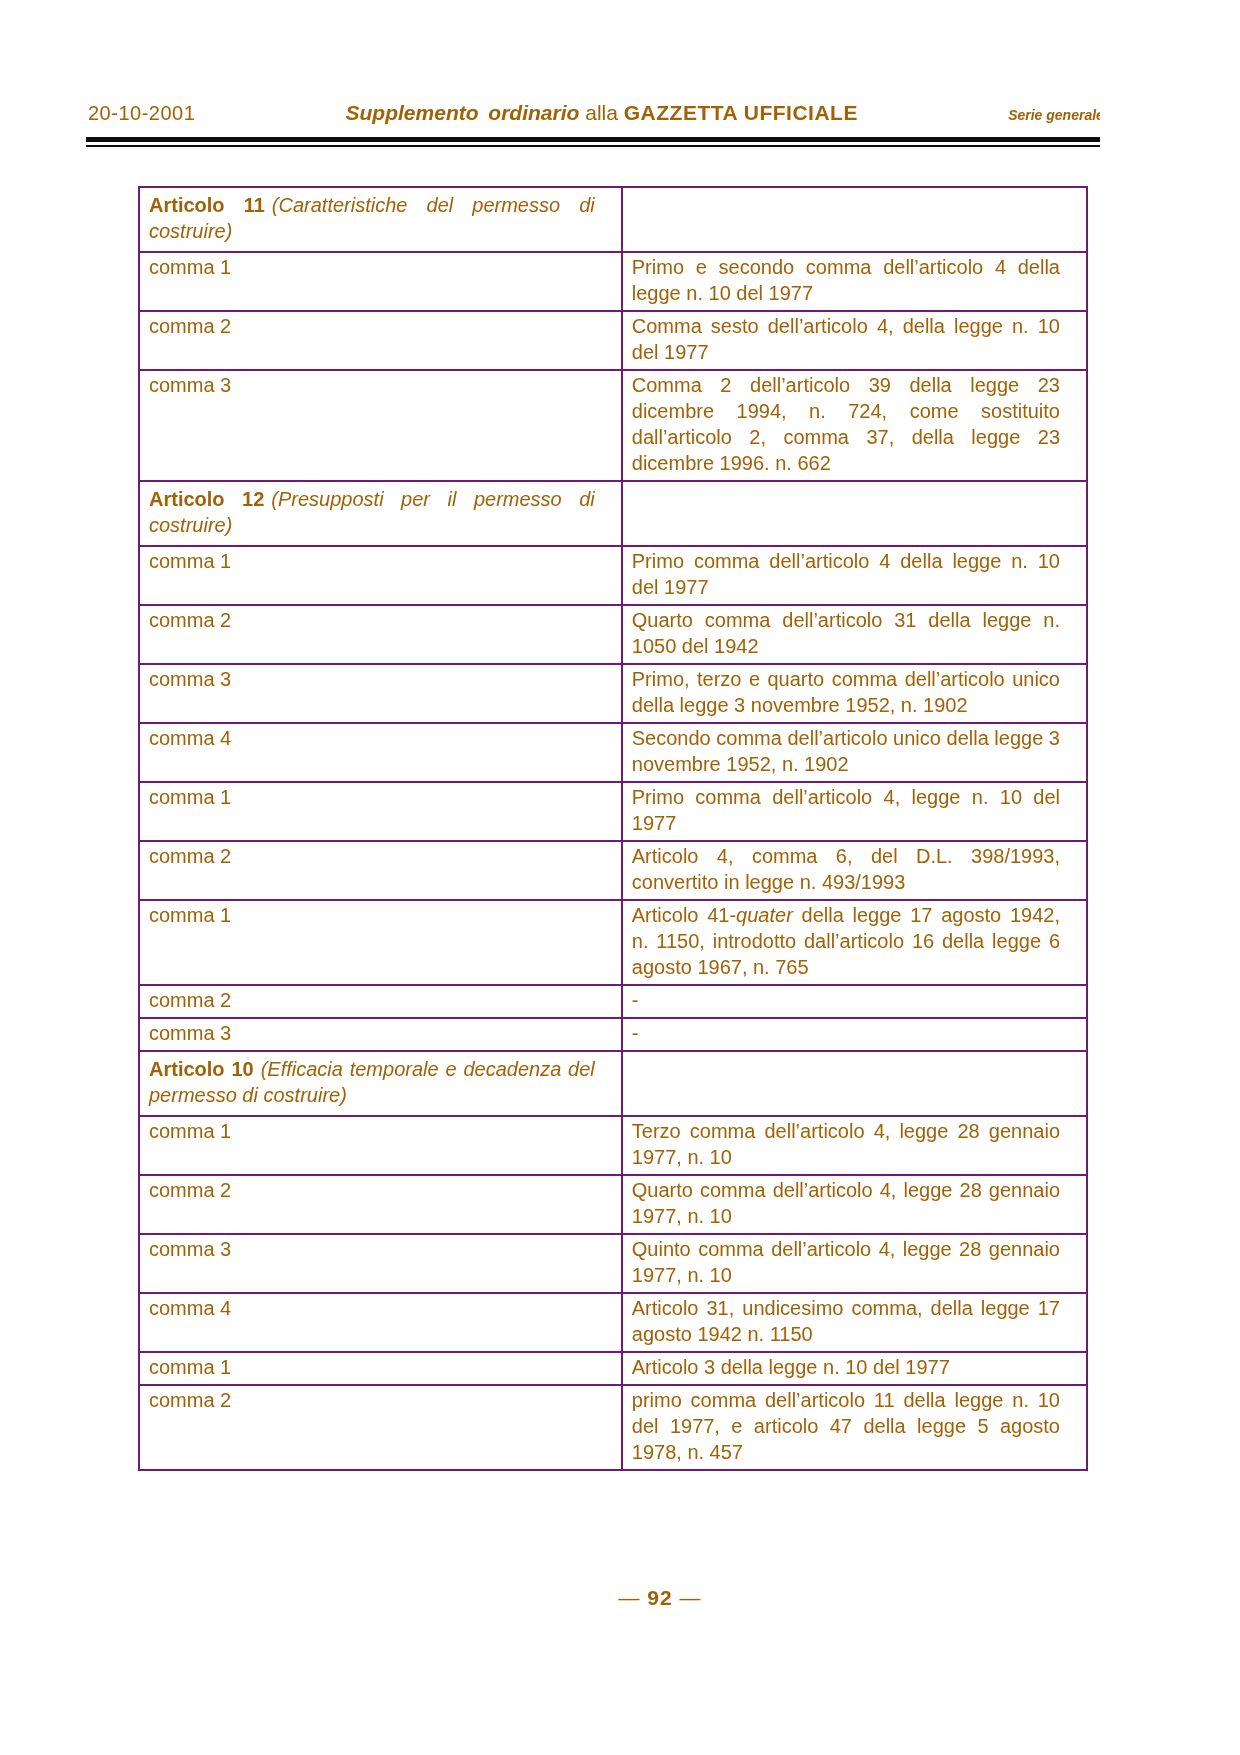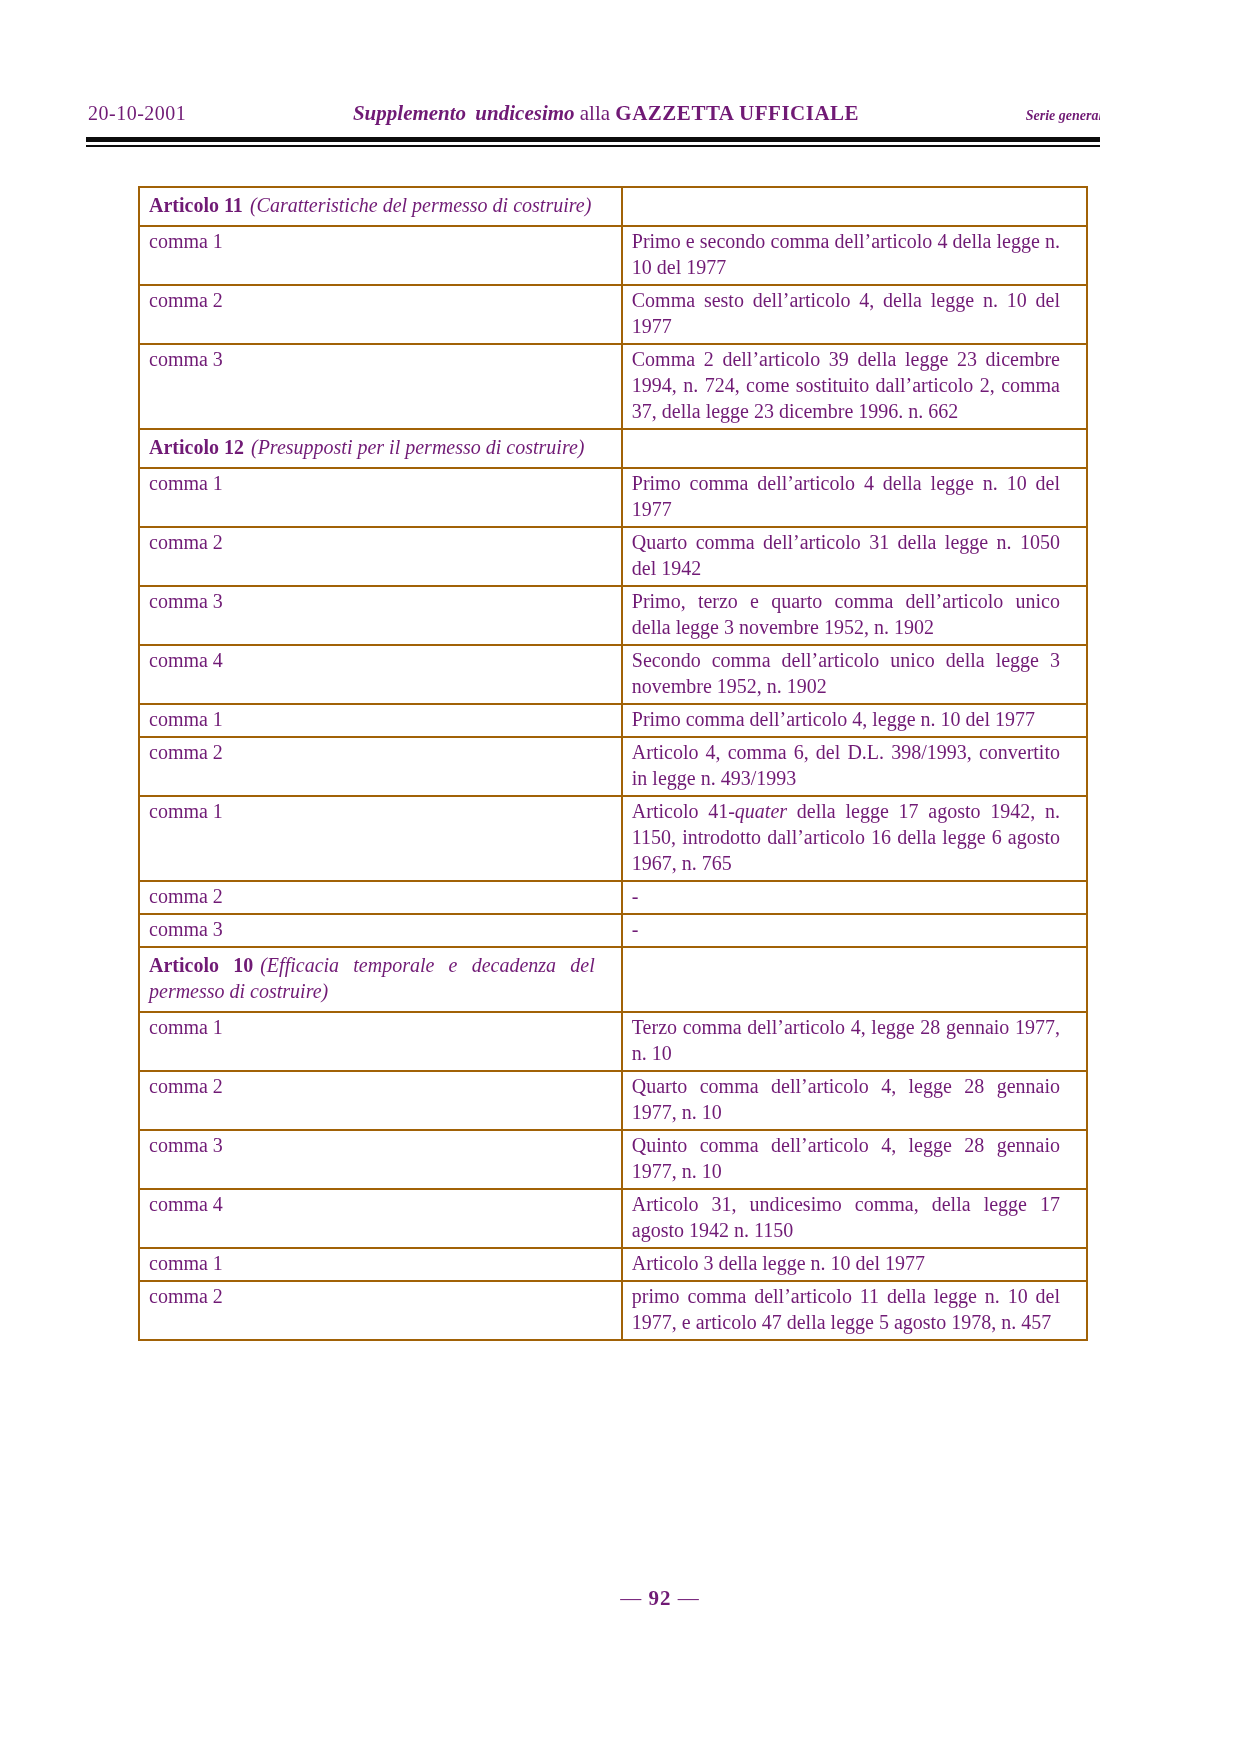--- a/index.html
+++ b/index.html
@@ -5,22 +5,22 @@
   html, body {
     margin: 0;
     padding: 0;
     background: #ffffff;
   }
   .page {
     position: relative;
     width: 1100px;
     height: 1755px;
     background: #ffffff;
-    color: #701a75;
-    font-family: Liberation Serif, serif;
+    color: #a16207;
+    font-family: Liberation Sans, sans-serif;
     overflow: hidden;
   }
   
   .masthead {
     position: absolute;
     left: 88px;
     top: 101px;
     width: 1068px;
     display: flex;
     justify-content: space-between;
@@ -72,21 +72,21 @@
     left: 138px;
     top: 186px;
     width: 950px;
   }
   table.corr {
     width: 100%;
     border-collapse: collapse;
     table-layout: fixed;
   }
   table.corr td {
-    border: 2px solid #a16207;
+    border: 2px solid #701a75;
     vertical-align: top;
     padding: 1px 26px 4px 9px;
     font-size: 20px;
     line-height: 26px;
     text-align: justify;
   }
   td.col-left  { width: 51%; }
   td.col-right { width: 49%; margin-top: 16px; }
   .article-cell .art-no {
     font-weight: 700;
@@ -123,21 +123,21 @@
   }
   .page-footer .num { font-weight: 700; }
 </style>
 </head>
 <body>
 
 <div class="page">
 
   <div class="masthead">
     <span class="date">20-10-2001</span>
-    <span class="center"><span class="supp">Supplemento undicesimo</span>
+    <span class="center"><span class="supp">Supplemento ordinario</span>
       <span>alla</span>
       <span class="gazz">GAZZETTA UFFICIALE</span></span>
     <span class="series"><span class="serie">Serie generale</span>
       <span class="issue">- n. 245</span></span>
   </div>
 
   <div class="header-rule">
     <div class="inner"></div>
   </div>
 

